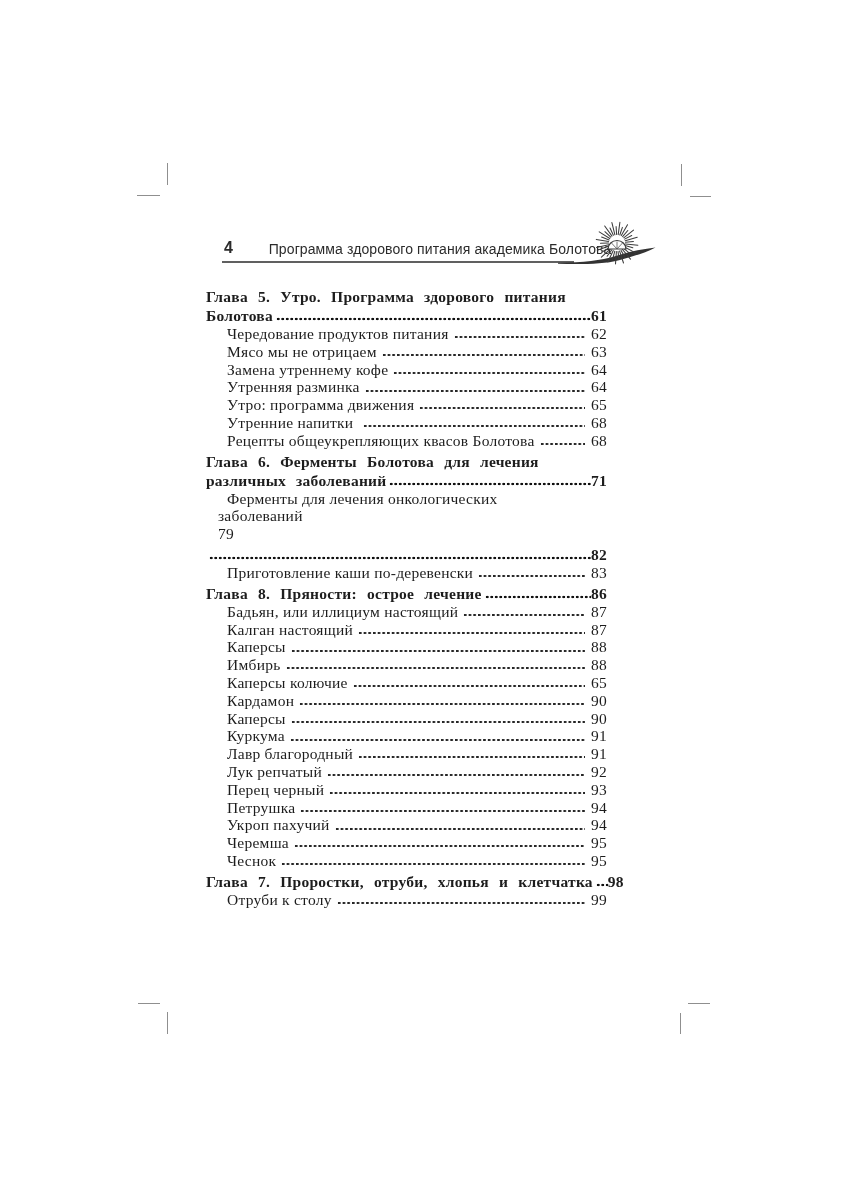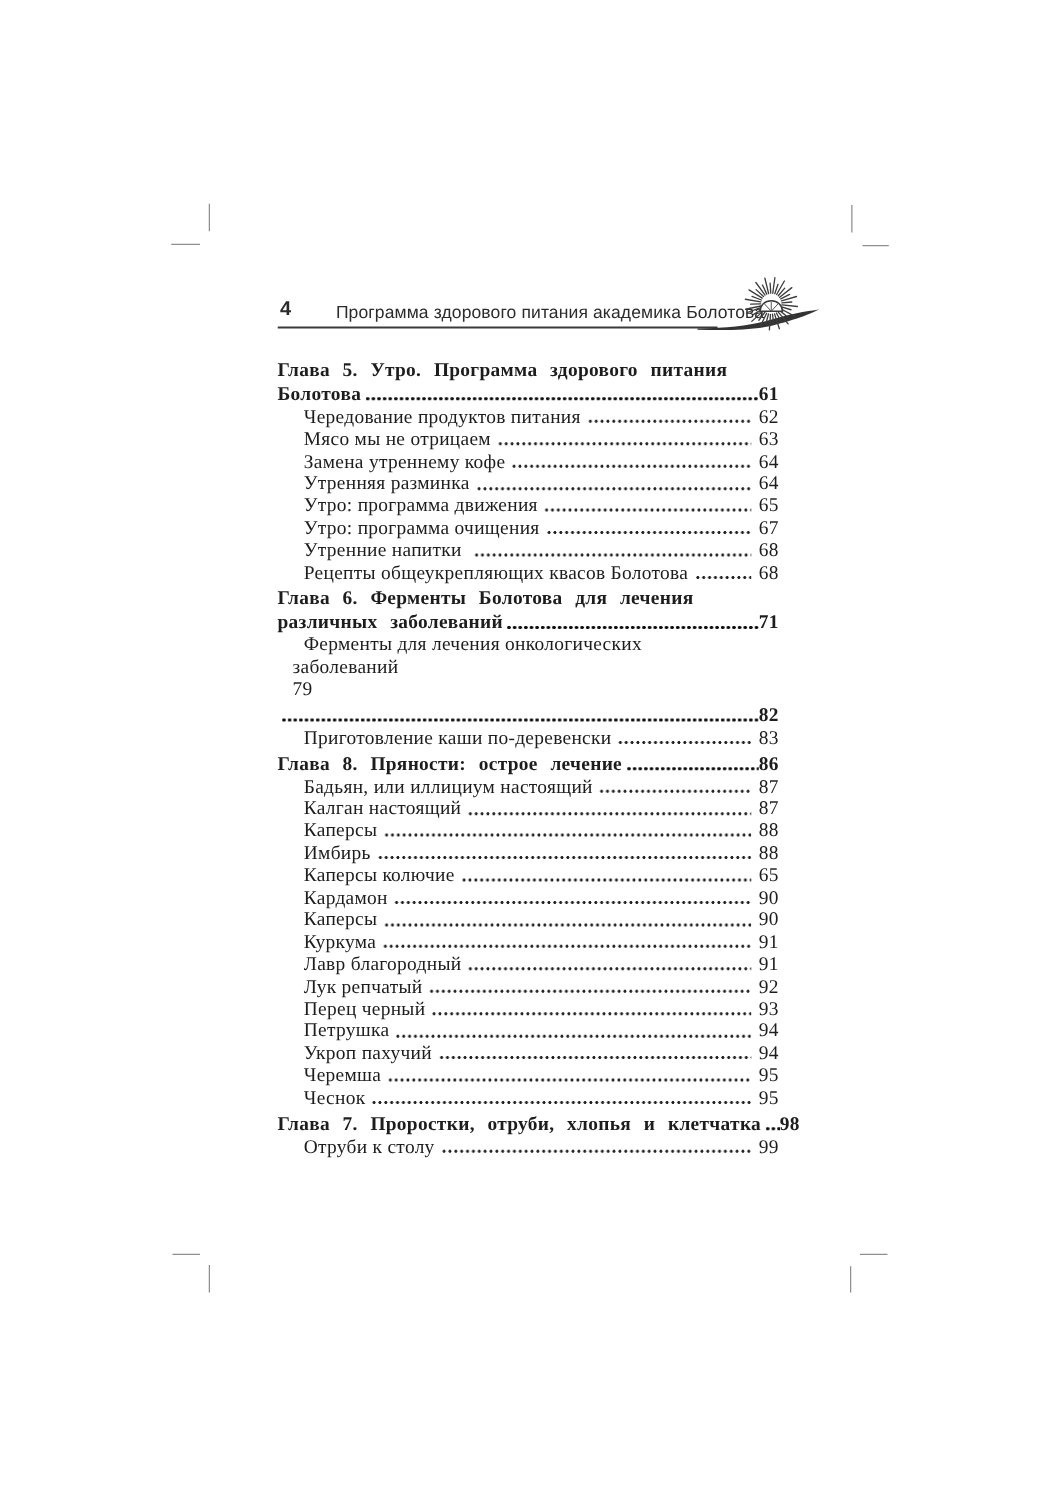--- a/index.html
+++ b/index.html
@@ -16,21 +16,21 @@
     font-family:"Liberation Sans","DejaVu Sans",sans-serif;color:#2b2b2b;
   }
   #page-num{position:absolute;left:2px;top:0;font-size:16px;font-weight:700;}
   #running-title{
     text-align:center;font-size:14px;letter-spacing:.1px;line-height:20px;
     padding-left:36px;white-space:nowrap;
   }
   #header-deco{position:absolute;left:222px;top:218px;width:436px;height:52px;}
   
   #toc{
-    position:absolute;left:222px;top:287px;width:401px;
+    position:absolute;left:206px;top:287px;width:401px;
     font-size:15.5px;letter-spacing:.25px;text-align:right;
   }
   .entry{}
   .line{display:flex;align-items:baseline;line-height:17.8px;}
   .t{white-space:pre;}
   .sub .line{margin-left:21px;}
   .chapter .line{line-height:19px;font-weight:700;word-spacing:6px;margin-left:0;}
   .entry.chapter{margin-top:2px;}
   .entry.chapter:first-child{margin-top:0;}
   .leader{
@@ -152,27 +152,20 @@
         <span class="pn">64</span>
       </div>
     </div>
     <div class="entry sub" data-idx="5">
       <div class="line">
         <span class="t">Утро: программа движения</span>
         <span class="leader"></span>
         <span class="pn">65</span>
       </div>
     </div>
-    <div class="entry sub" data-idx="6">
-      <div class="line">
-        <span class="t">Утро: программа очищения</span>
-        <span class="leader"></span>
-        <span class="pn">67</span>
-      </div>
-    </div>
     <div class="entry sub" data-idx="7">
       <div class="line">
         <span class="t">Утренние напитки </span>
         <span class="leader"></span>
         <span class="pn">68</span>
       </div>
     </div>
     <div class="entry sub" data-idx="8">
       <div class="line">
         <span class="t">Рецепты общеукрепляющих квасов Болотова</span>

